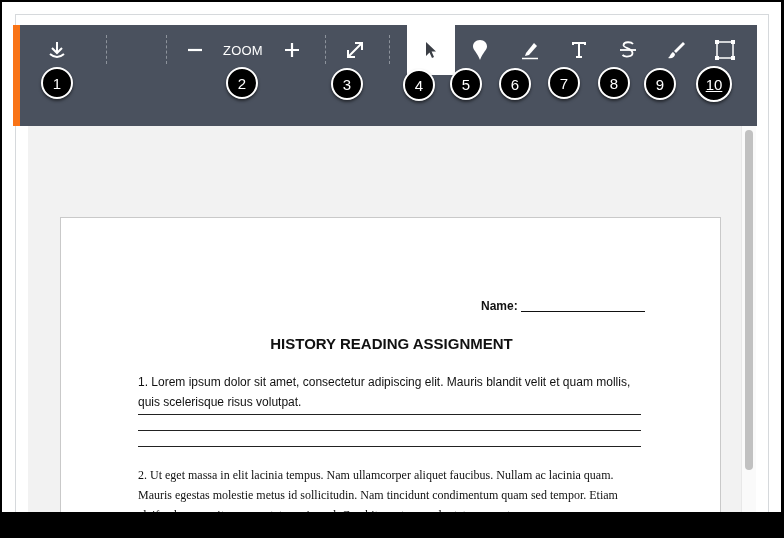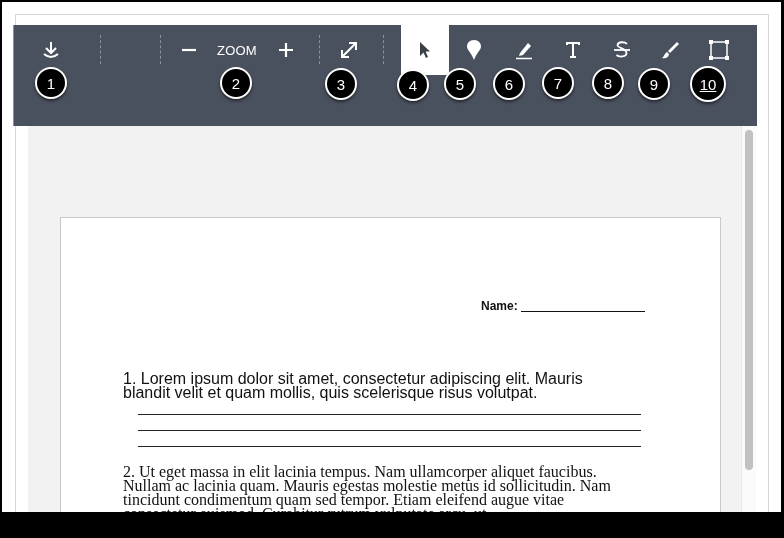--- a/index.html
+++ b/index.html
@@ -10,21 +10,21 @@
       position: absolute; left: 2px; top: 2px; width: 779px; height: 510px;
       background: #ffffff; overflow: hidden;
     }
     .panel {
       position: absolute; left: 13px; top: 12px; width: 754px; height: 510px;
       border: 1px solid #d6d9dc; background: #ffffff;
     }
 
     .toolbar {
       position: absolute; left: 13px; top: 25px; width: 744px; height: 101px;
-      background: #4a515e; border-left: 1px solid #f97316;
+      background: #4a515e; border-left: 7px solid #f97316;
     }
     .tool {
       position: absolute; top: 0; height: 50px; display: flex;
       align-items: center; justify-content: center; color: #ffffff;
       cursor: pointer;
     }
     .tool svg { display: block; }
     .tool.active { background: #ffffff; color: #3b3f46; }
 
     .sep {
@@ -69,21 +69,21 @@
     }
     .name-line .blank {
       display: inline-block; width: 124px; border-bottom: 1px solid #111;
       margin-left: 3px; vertical-align: -2px; height: 10px;
     }
     .doc-title {
       position: absolute; top: 117px; left: 0; width: 661px; text-align: center;
       font-weight: bold; font-size: 15px;
     }
     .q {
-      position: absolute; left: 62px; width: 505px; font-size: 16px; line-height: 14px;
+      position: absolute; left: 77px; width: 505px; font-size: 12px; line-height: 20px;
     }
     .q1 { top: 154px; }
     .q2 { top: 247px; font-family: Liberation Serif, serif; }
     .answer-line {
       position: absolute; left: 77px; width: 503px; border-top: 1px solid #222;
     }
 
     .bottom-bar {
       position: absolute; left: 0; top: 512px; width: 784px; height: 26px; background: #000;
     }
@@ -210,20 +210,21 @@
 </div>
 
 <div class="viewer"></div>
 <div class="scrollbar-track"></div>
 <div class="scrollbar-thumb"></div>
 
 <div class="page">
   <div class="name-line">
     <span>Name:</span><span class="blank"></span>
   </div>
+  <div class="doc-title">HISTORY READING ASSIGNMENT</div>
   <div class="q q1">1. Lorem ipsum dolor sit amet, consectetur adipiscing elit. Mauris blandit velit et quam mollis, quis scelerisque risus volutpat.</div>
   <div class="answer-line" style="top:196px;"></div>
   <div class="answer-line" style="top:212px;"></div>
   <div class="answer-line" style="top:228px;"></div>
   <div class="q q2">2. Ut eget massa in elit lacinia tempus. Nam ullamcorper aliquet faucibus. Nullam ac lacinia quam. Mauris egestas molestie metus id sollicitudin. Nam tincidunt condimentum quam sed tempor. Etiam eleifend augue vitae consectetur euismod. Curabitur rutrum vulputate arcu, ut</div>
 </div>
 
 <div class="bottom-bar"></div>
 
 </body></html>

